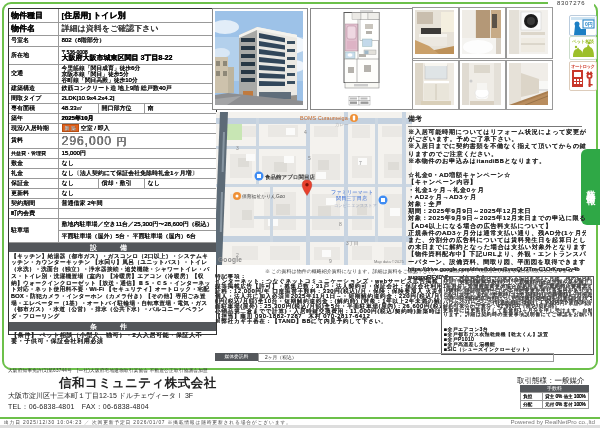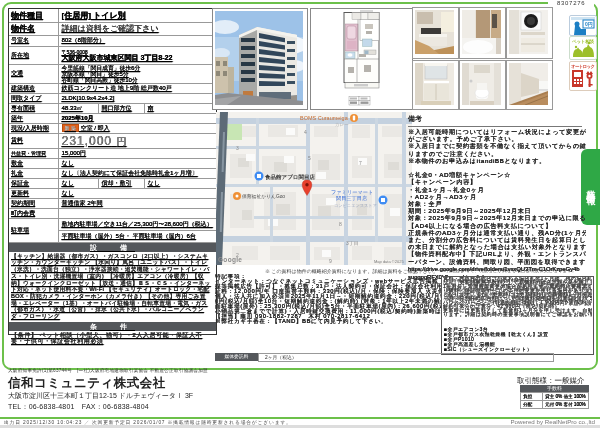--- a/index.html
+++ b/index.html
@@ -13,21 +13,21 @@
 </style>
 </head>
 <body>
 
 <div class="abs" style="left:2px;top:2px;width:592px;height:364px;border:2px solid #6cc04a;border-radius:9px;"></div>
 
 <div class="abs" style="left:548px;top:0;width:46px;height:7px;background:#fff;"></div>
 
 <div class="abs" style="left:557px;top:0px;width:38px;font-size:6px;color:#333;letter-spacing:.7px;">8307276</div>
 
-<div class="abs" style="left:8px;top:8px;width:207px;height:325px;border:1px solid #333;background:#fff;text-decoration:underline;">
+<div class="abs" style="left:8px;top:8px;width:207px;height:325px;border:1px solid #333;background:#fff;">
 <table style="width:100%;table-layout:fixed;">
 <colgroup>
         <col style="width:49px">
         <col style="width:40px">
         <col style="width:46px">
         <col>
       </colgroup>
 
 <tbody>
         <tr style="height:13px">
@@ -77,21 +77,21 @@
           <td colspan="3" style="border-bottom:1px solid #999;font-size:6px;font-weight:bold;padding:0 3px;">2025年10月</td>
         </tr>
 
 <tr style="height:10px">
           <td style="border-bottom:1px solid #999;border-right:1px solid #999;font-size:6px;padding:0 2px;">現況/入居時期</td>
           <td colspan="3" style="border-bottom:1px solid #999;font-size:6px;padding:0 3px;"><span style="background:#e2611c;color:#fff;font-size:5px;padding:0 2px;border:1px solid #b84d10;">新 築</span> 空室 / 即入</td>
         </tr>
 
 <tr style="height:12px">
           <td style="border-bottom:1px solid #999;border-right:1px solid #999;font-size:6px;padding:0 2px;">賃料</td>
-          <td colspan="3" style="border-bottom:1px solid #999;padding:0 3px;line-height:12px;"><span style="font-size:12px;color:#8d8d8d;letter-spacing:1px;">231,000</span> <span style="font-size:10px;color:#8d8d8d;">円</span></td>
+          <td colspan="3" style="border-bottom:1px solid #999;padding:0 3px;line-height:12px;"><span style="font-size:12px;color:#8d8d8d;letter-spacing:1px;">296,000</span> <span style="font-size:10px;color:#8d8d8d;">円</span></td>
         </tr>
 
 <tr style="height:10px">
           <td style="border-bottom:1px solid #999;border-right:1px solid #999;font-size:5px;padding:0 2px;">共益費・管理費</td>
           <td colspan="3" style="border-bottom:1px solid #999;font-size:6px;padding:0 3px;">15,000円</td>
         </tr>
 
 <tr style="height:10px">
           <td style="border-bottom:1px solid #999;border-right:1px solid #999;font-size:6px;padding:0 2px;">敷金</td>
           <td colspan="3" style="border-bottom:1px solid #999;font-size:6px;padding:0 3px;">なし</td>
@@ -565,21 +565,21 @@
 ■SIC（シューズインクローゼット）
 </div>
 </div>
 
 <div class="abs" style="left:215px;top:353px;width:43px;height:8px;background:#54575b;color:#fff;font-size:4.8px;line-height:8px;text-align:center;">媒体委託料</div>
 
 <div class="abs" style="left:258px;top:353px;width:288px;height:7px;border:1px solid #999;font-size:4.8px;line-height:7px;color:#222;padding-left:6px;">2ヶ月（税込）</div>
 
 <div class="abs" style="left:8px;top:368px;width:230px;font-size:4.6px;letter-spacing:.25px;color:#333;white-space:nowrap;overflow:hidden;">大阪府知事免許(1)第63744号　(一社)大阪府宅地建物取引業協会 不動産公正取引協議会加盟</div>
 
-<div class="abs" style="left:8px;top:375px;width:260px;font-size:12.5px;font-weight:bold;color:#222;letter-spacing:.5px;">信和コミュニティ株式会社</div>
+<div class="abs" style="left:8px;top:375px;width:260px;font-size:12.5px;font-weight:bold;color:#222;letter-spacing:.5px;text-align:center;">信和コミュニティ株式会社</div>
 
 <div class="abs" style="left:8px;top:391px;width:260px;font-size:7px;color:#222;">大阪市淀川区十三本町１丁目12-15 ドルチェヴィータⅠ 3F</div>
 
 <div class="abs" style="left:8px;top:402px;width:260px;font-size:7px;color:#222;letter-spacing:.2px;">TEL：06-6838-4801　FAX：06-6838-4804</div>
 
 <div class="abs" style="left:517px;top:376px;width:80px;font-size:7.5px;color:#222;white-space:nowrap;">取引態様：一般媒介</div>
 
 <div class="abs" style="left:520px;top:385px;width:69px;height:23px;">
 <div style="background:#54575b;color:#fff;font-size:5px;line-height:7px;height:7px;text-align:center;">手数料</div>
 <table style="width:69px;">

